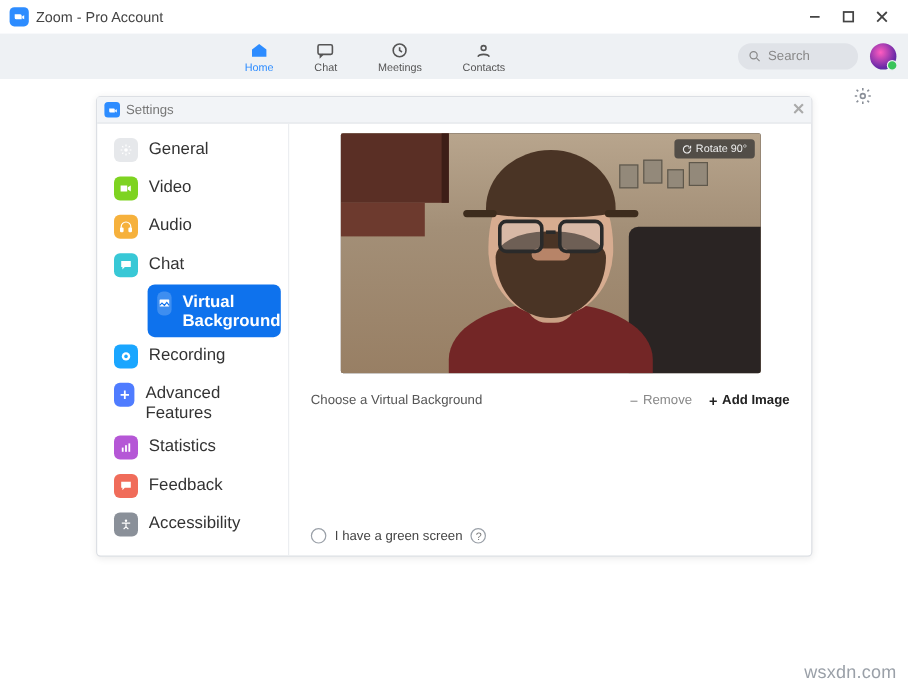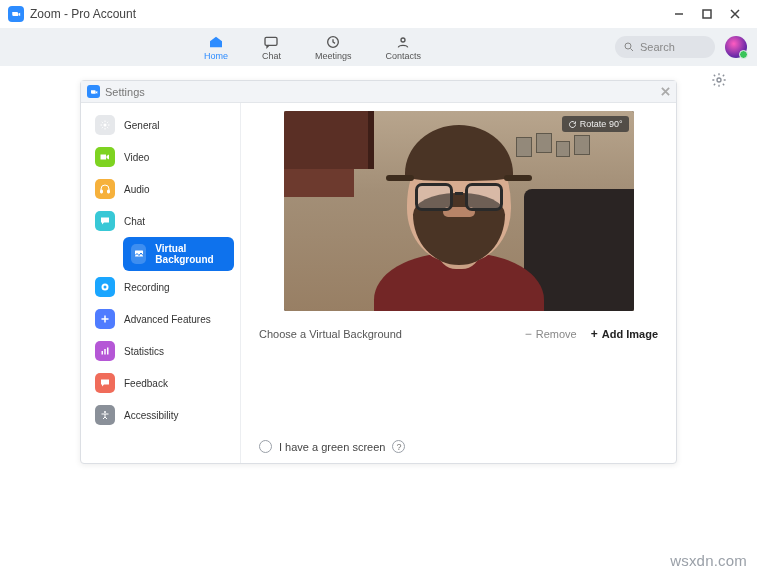--- a/index.html
+++ b/index.html
@@ -30,21 +30,21 @@
 
 .settings-win { width: 597px; height: 384px; margin: 0 auto; border: 1px solid #dcdfe4; border-radius: 4px; box-shadow: 0 1px 6px rgba(0,0,0,0.08); background: #fff; display: flex; flex-direction: column; }
 .settings-titlebar { height: 22px; background: #f2f4f7; display: flex; align-items: center; padding: 0 6px; font-size: 11px; color: #777; border-bottom: 1px solid #e3e6ea; }
 .settings-titlebar .mini-icon { width: 13px; height: 13px; background:#2d8cff; border-radius:3px; display:flex; align-items:center; justify-content:center; margin-right:5px; }
 .settings-titlebar .mini-icon svg { width:8px; height:8px; fill:#fff; }
 .settings-titlebar .close-x { margin-left:auto; color:#aaa; cursor:pointer; }
 .settings-titlebar .close-x svg { width:9px; height:9px; stroke:#aaa; stroke-width:2; }
 
 .settings-body { flex:1; display:flex; }
 .sidebar { width: 160px; border-right: 1px solid #eceef1; padding: 6px 6px; }
-.sb-item { display:flex; align-items:center; gap:9px; padding: 6px 8px; font-size: 10px; color: #333; border-radius: 6px; cursor:pointer; }
+.sb-item { display:flex; align-items:flex-start; gap:9px; padding: 6px 8px; font-size: 14px; color: #333; border-radius: 6px; cursor:pointer; }
 .sb-item.active { background:#0e72ed; color:#fff; font-weight:600;margin-left:36px; }
 .sb-item .sb-icon { width:20px; height:20px; border-radius:5px; display:flex; align-items:center; justify-content:center; }
 .sb-item .sb-icon svg { width:12px; height:12px; }
 .settings-main { flex:1; padding: 8px 18px 10px 18px; display:flex; flex-direction:column; }
 
 .preview-wrap { position:relative; width: 350px; height: 200px; background:#3b3028; border-radius:2px; overflow:hidden; align-self:center;}
 .rotate-btn { position:absolute; top:5px; right:5px; background:rgba(50,50,50,0.75); color:#eee; font-size:9px; padding:3px 6px; border-radius:3px; display:flex; align-items:center; gap:3px; }
 
 
 .scene { position:absolute; inset:0; }

